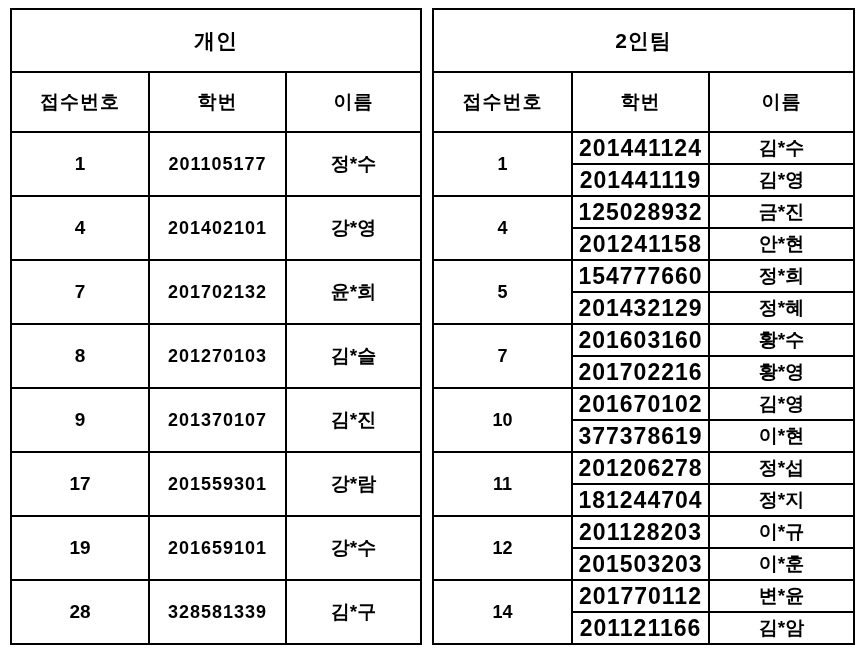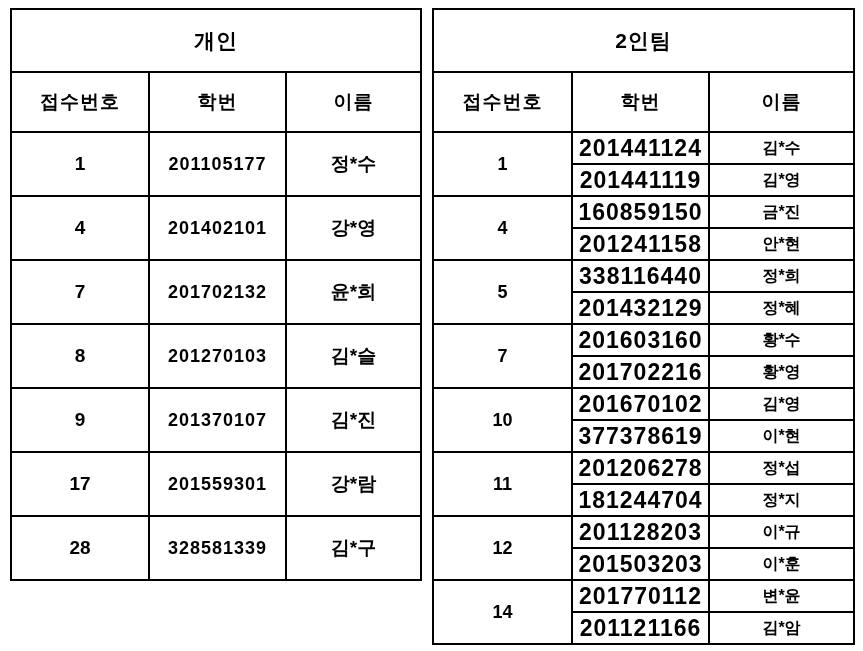--- a/index.html
+++ b/index.html
@@ -53,21 +53,21 @@
   #individual-table .name-cell { font-size: 19px; }
   #team-table {
     left: 432px;
     width: 421px;
   }
   #team-table tr.data-row td {
     height: 30px;
   }
   #team-table .receipt-cell { font-size: 18px; }
   #team-table .id-cell { font-size: 23px; letter-spacing: 1px; }
-  #team-table .name-cell { font-size: 16px; margin-top: 48px; }
+  #team-table .name-cell { font-size: 19px; margin-top: 48px; }
 </style>
 </head>
 <body>
 
 <table class="tbl" id="individual-table">
   <colgroup>
     <col style="width:138px">
     <col style="width:137px">
     <col style="width:135px">
   </colgroup>
@@ -104,20 +104,25 @@
       <td class="receipt-cell">9</td>
       <td class="id-cell">201370107</td>
       <td class="name-cell">김*진</td>
     </tr>
     <tr class="data-row">
       <td class="receipt-cell">17</td>
       <td class="id-cell">201559301</td>
       <td class="name-cell">강*람</td>
     </tr>
     <tr class="data-row">
+      <td class="receipt-cell">19</td>
+      <td class="id-cell">201659101</td>
+      <td class="name-cell">강*수</td>
+    </tr>
+    <tr class="data-row">
       <td class="receipt-cell">28</td>
       <td class="id-cell">328581339</td>
       <td class="name-cell">김*구</td>
     </tr>
   </tbody>
 </table>
 
 <table class="tbl" id="team-table">
   <colgroup>
     <col style="width:139px">
@@ -139,31 +144,31 @@
       <td class="id-cell">201441124</td>
       <td class="name-cell">김*수</td>
     </tr>
     <tr class="data-row">
       <td class="id-cell">201441119</td>
       <td class="name-cell">김*영</td>
     </tr>
 
     <tr class="data-row">
       <td rowspan="2" class="receipt-cell">4</td>
-      <td class="id-cell">160859150</td>
+      <td class="id-cell">125028932</td>
       <td class="name-cell">금*진</td>
     </tr>
     <tr class="data-row">
       <td class="id-cell">201241158</td>
       <td class="name-cell">안*현</td>
     </tr>
 
     <tr class="data-row">
       <td rowspan="2" class="receipt-cell">5</td>
-      <td class="id-cell">338116440</td>
+      <td class="id-cell">154777660</td>
       <td class="name-cell">정*희</td>
     </tr>
     <tr class="data-row">
       <td class="id-cell">201432129</td>
       <td class="name-cell">정*혜</td>
     </tr>
 
     <tr class="data-row">
       <td rowspan="2" class="receipt-cell">7</td>
       <td class="id-cell">201603160</td>

